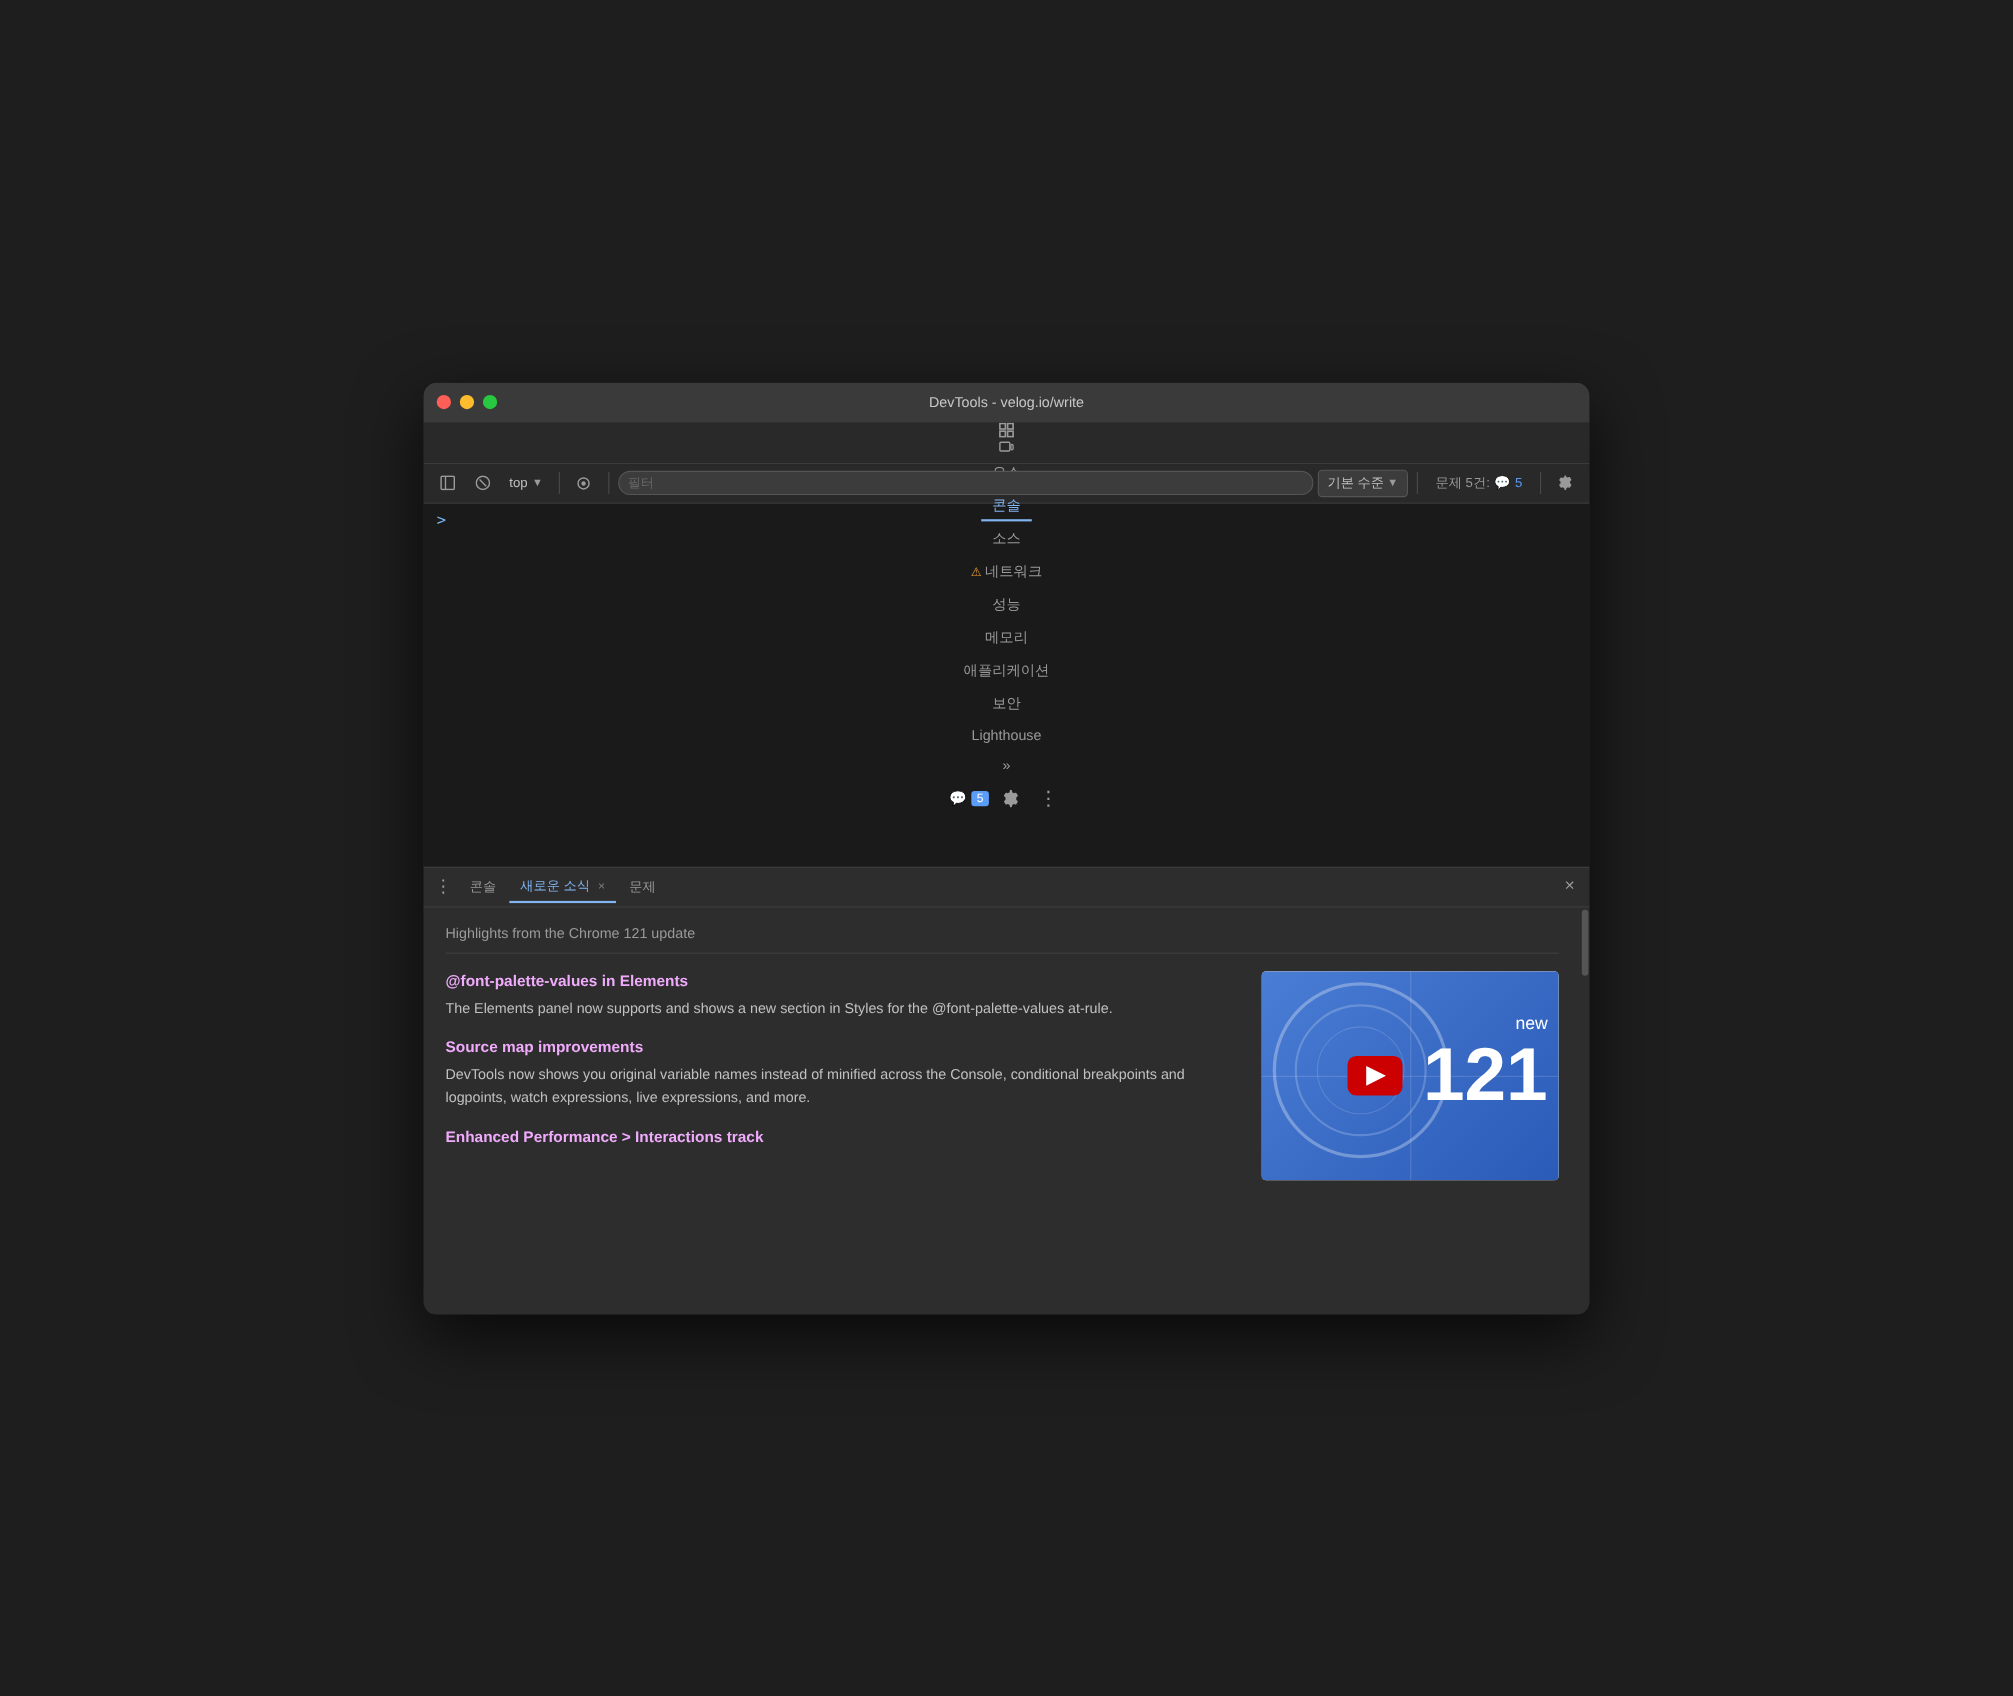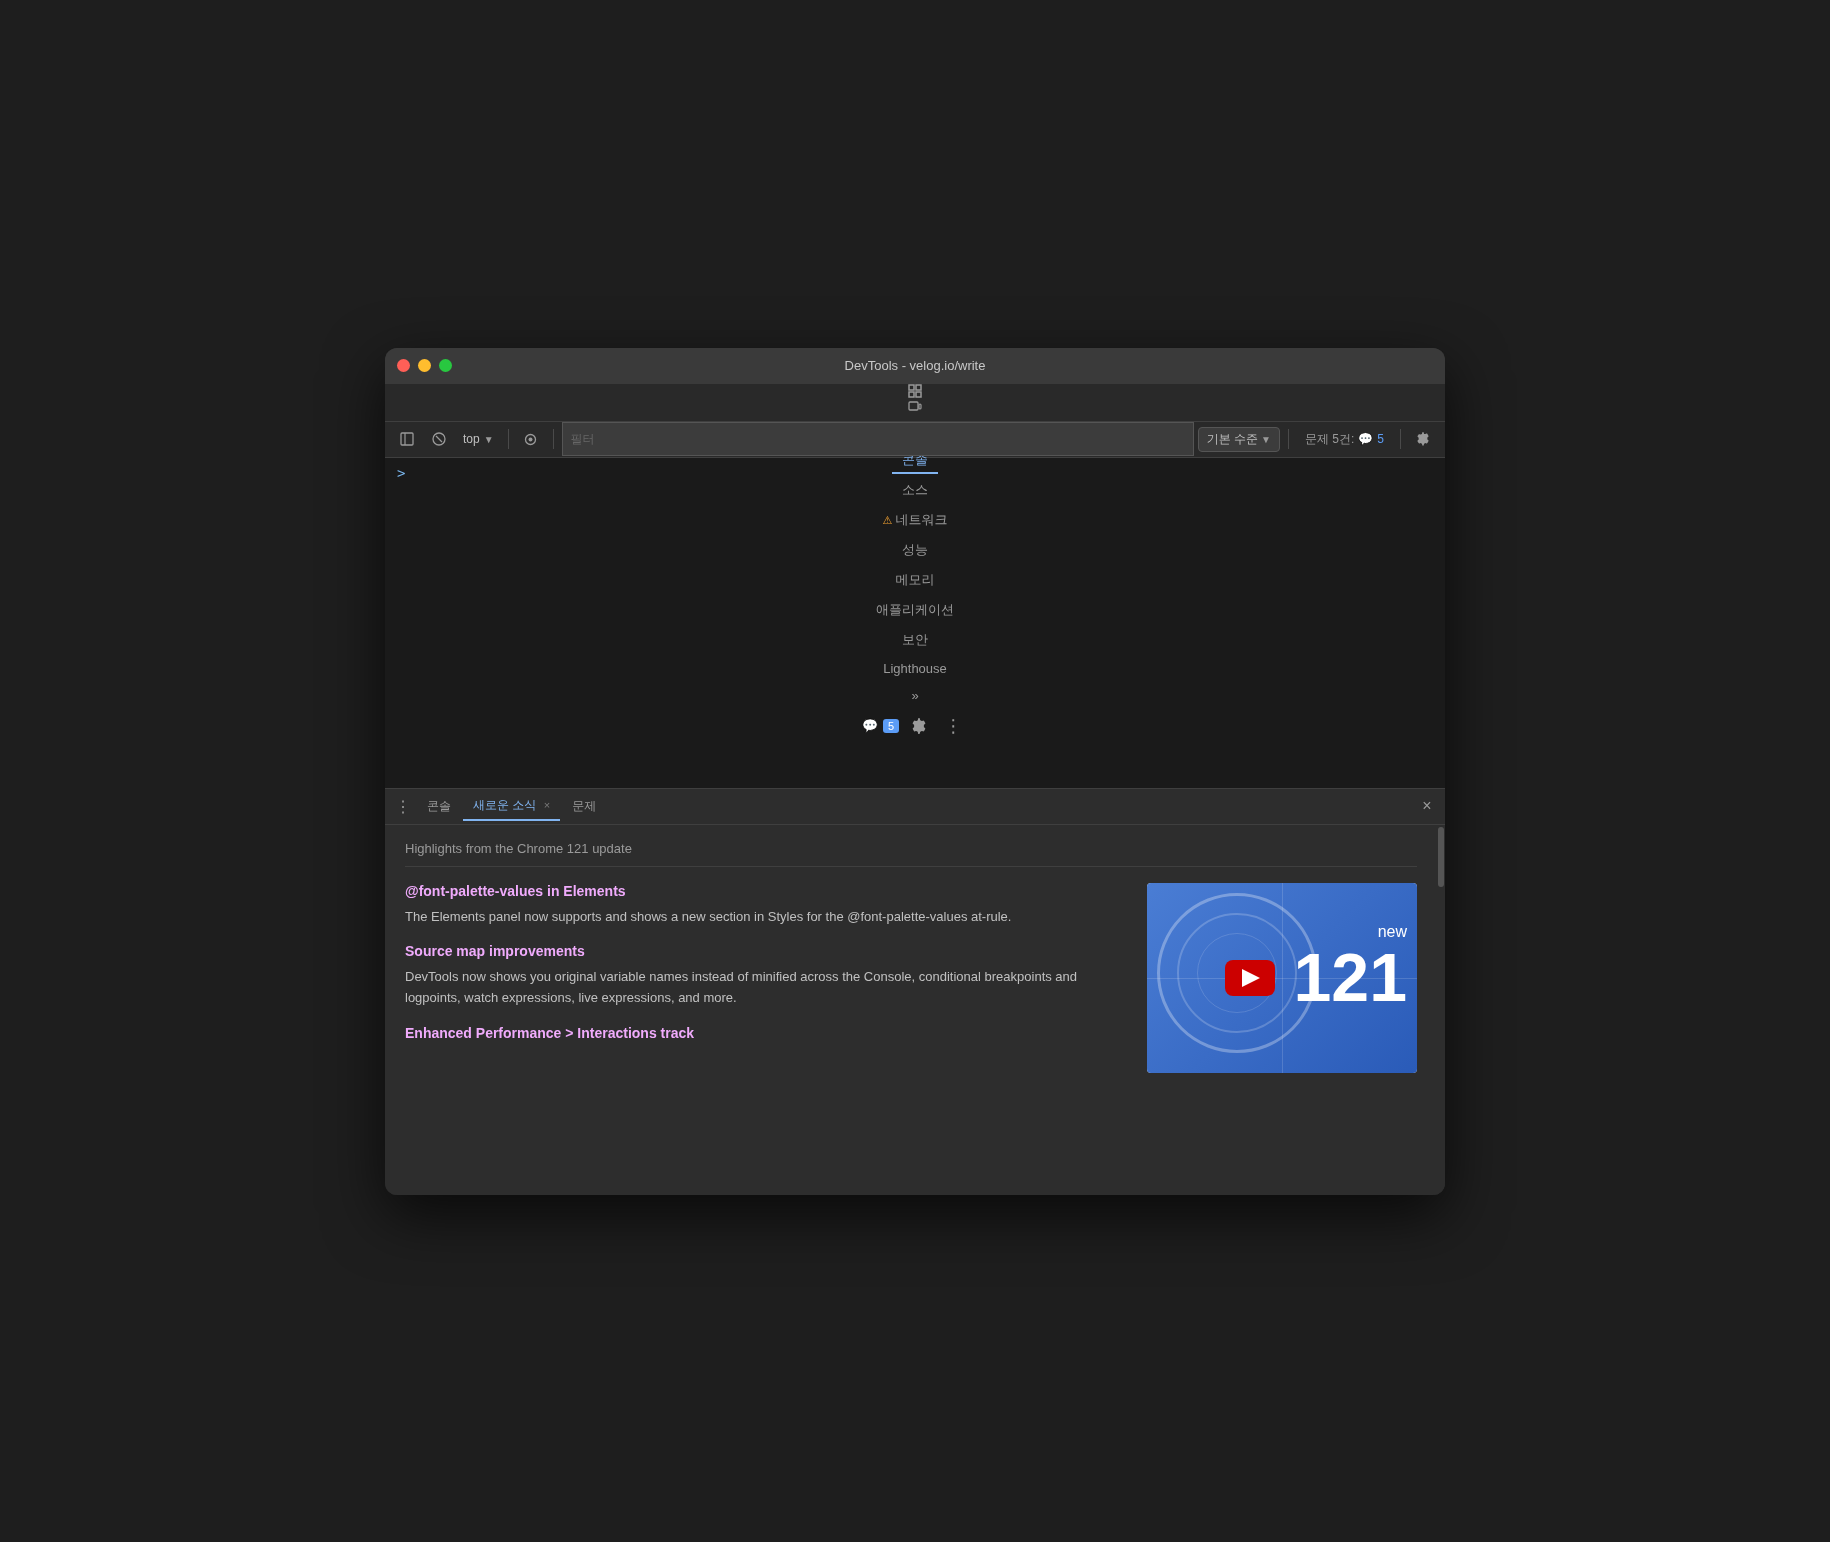--- a/index.html
+++ b/index.html
@@ -142,22 +142,22 @@
       color: #c0c0c0;
       font-size: 12px;
       cursor: pointer;
       padding: 3px 6px;
       border-radius: 4px;
     }
     .filter-input {
       flex: 1;
       background: #3c3c3c;
       border: 1px solid #555;
-      border-radius: 0;
-      height: 34px;
+      border-radius: 11px;
+      height: 22px;
       padding: 0 8px;
       color: #c0c0c0;
       font-size: 12px;
       outline: none;
     }
     .filter-input::placeholder { color: #666; }
     .level-select {
       display: flex;
       align-items: center;
       gap: 3px;

